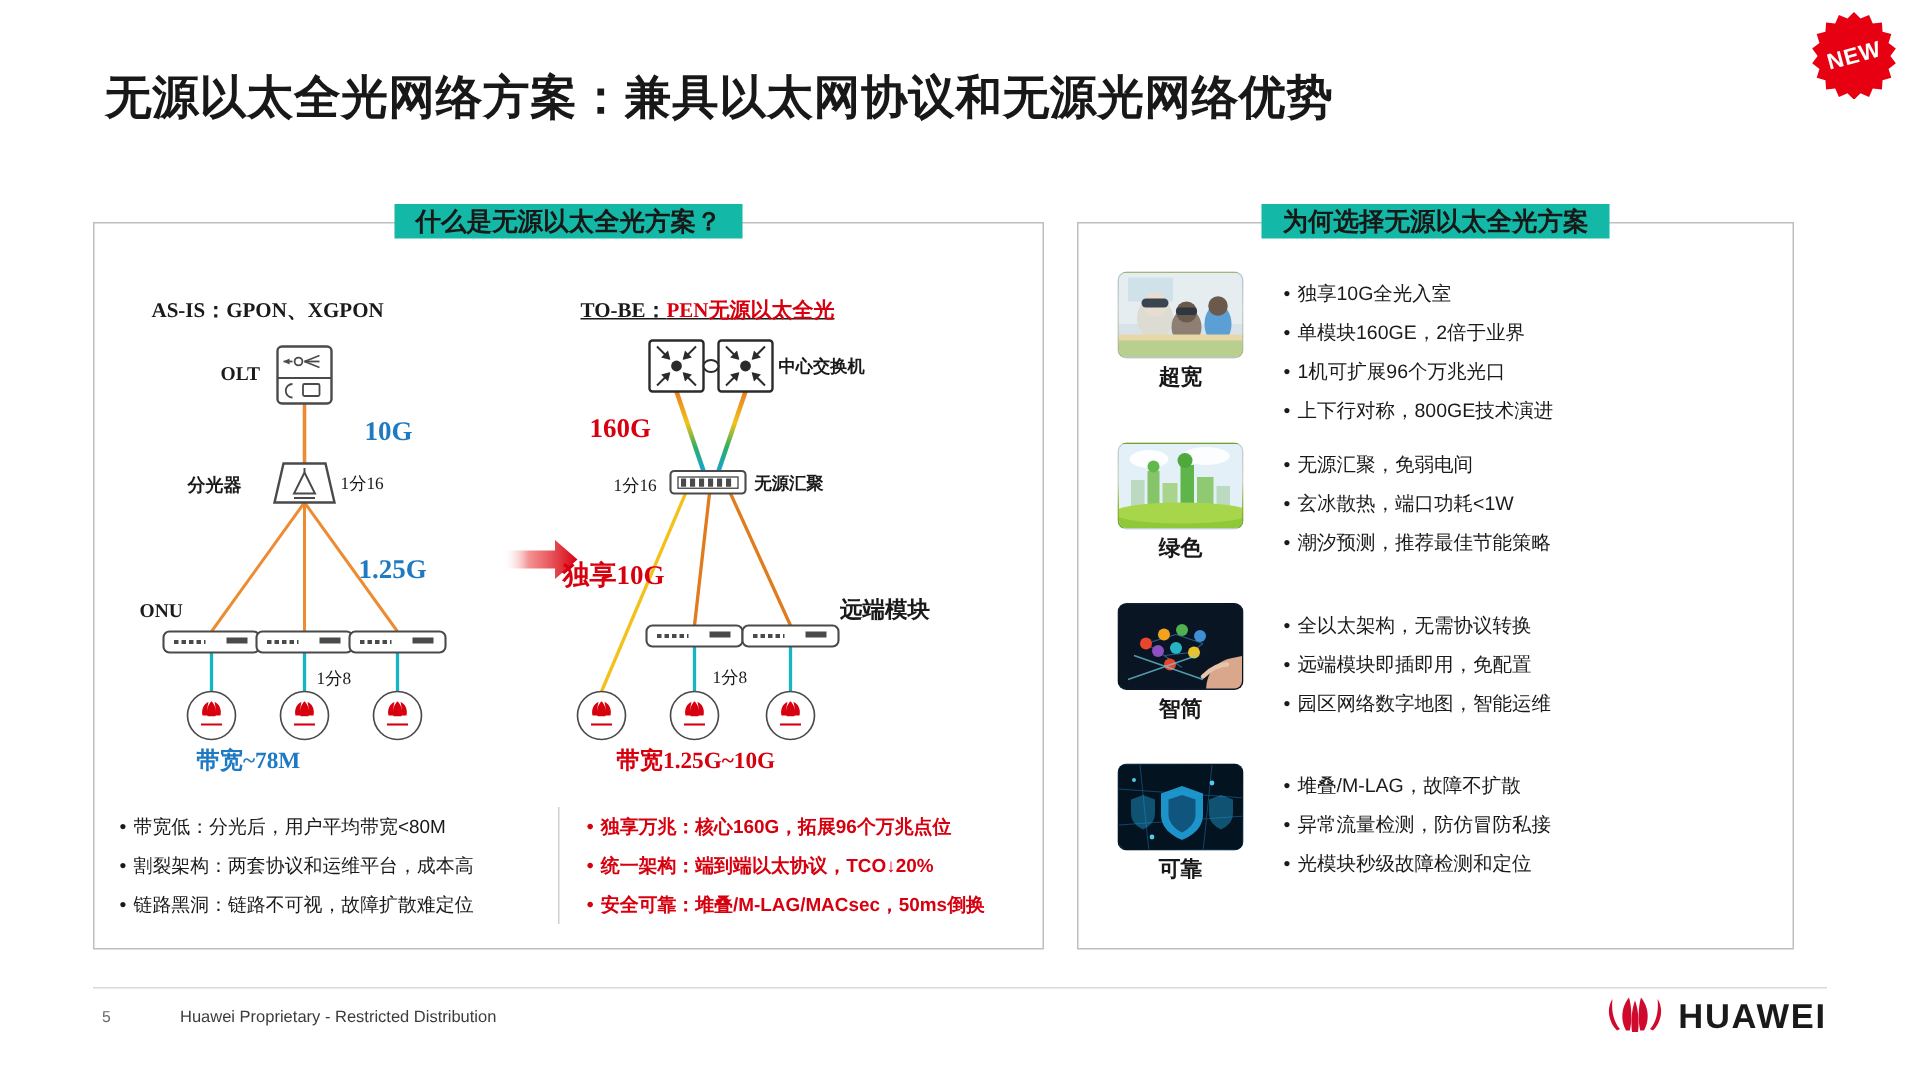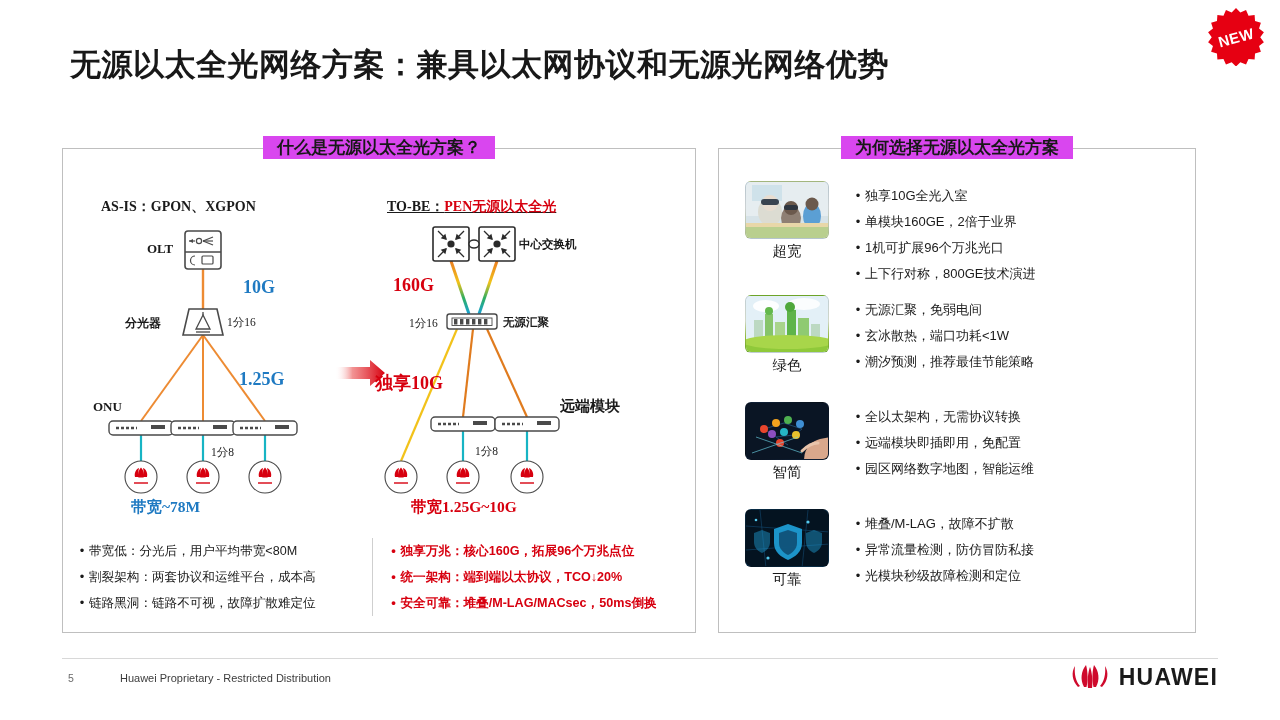--- a/index.html
+++ b/index.html
@@ -48,21 +48,21 @@
   .panel {
     position: absolute;
     border: 1px solid #bfbfbf;
     background: #fff;
   }
   .panel-left  { left: 62px;  top: 148px; width: 634px; height: 485px; }
   .panel-right { left: 718px; top: 148px; width: 478px; height: 485px; }
   .panel-title {
     position: absolute; top: -13px; left: 50%;
     transform: translateX(-50%);
-    background: #d946ef; padding: 0 14px;
+    background: #14b8a6; padding: 0 14px;
     font-size: 17px; font-weight: bold; color: #181818;
     white-space: nowrap;
   }
 
   
   .asis-label, .tobe-label {
     position: absolute; top: 49px;
     font-family: "Liberation Serif", serif;
     font-size: 14px; font-weight: bold; color: #1a1a1a;
     white-space: nowrap;
@@ -120,21 +120,21 @@
   }
   .feature .thumb-wrap {
     width: 96px; flex: none; text-align: center;
   }
   .thumb {
     width: 84px; height: 58px; border-radius: 6px;
     margin: 0 auto; position: relative; overflow: hidden;
     border: 1px solid rgba(0,0,0,.12);
   }
   .thumb-caption {
-    margin-top: 3px; font-size: 14.5px; font-weight: normal; color: #181818;
+    margin-top: 3px; font-size: 14.5px; font-weight: bold; color: #181818;
   }
   .feature .flist { flex: 1; padding-left: 16px; padding-top: 2px; }
   .flist .bullet { font-size: 13px; line-height: 25px; color: #1a1a1a; font-weight: normal; }
 
   
   .th-vr  { background: linear-gradient(180deg,#cfe0ea 0%,#e8eef0 45%,#d8e3c8 75%,#b9cf8e 100%); }
   .th-grn { background: linear-gradient(180deg,#dbeaf3 0%,#eef6e3 45%,#a8d44a 72%,#7cba2e 100%); }
   .th-smart { background: linear-gradient(135deg,#0a1424 0%,#13263f 50%,#081018 100%); }
   .th-rel { background: linear-gradient(135deg,#04121f 0%,#0b3553 45%,#04121f 100%); }
 

